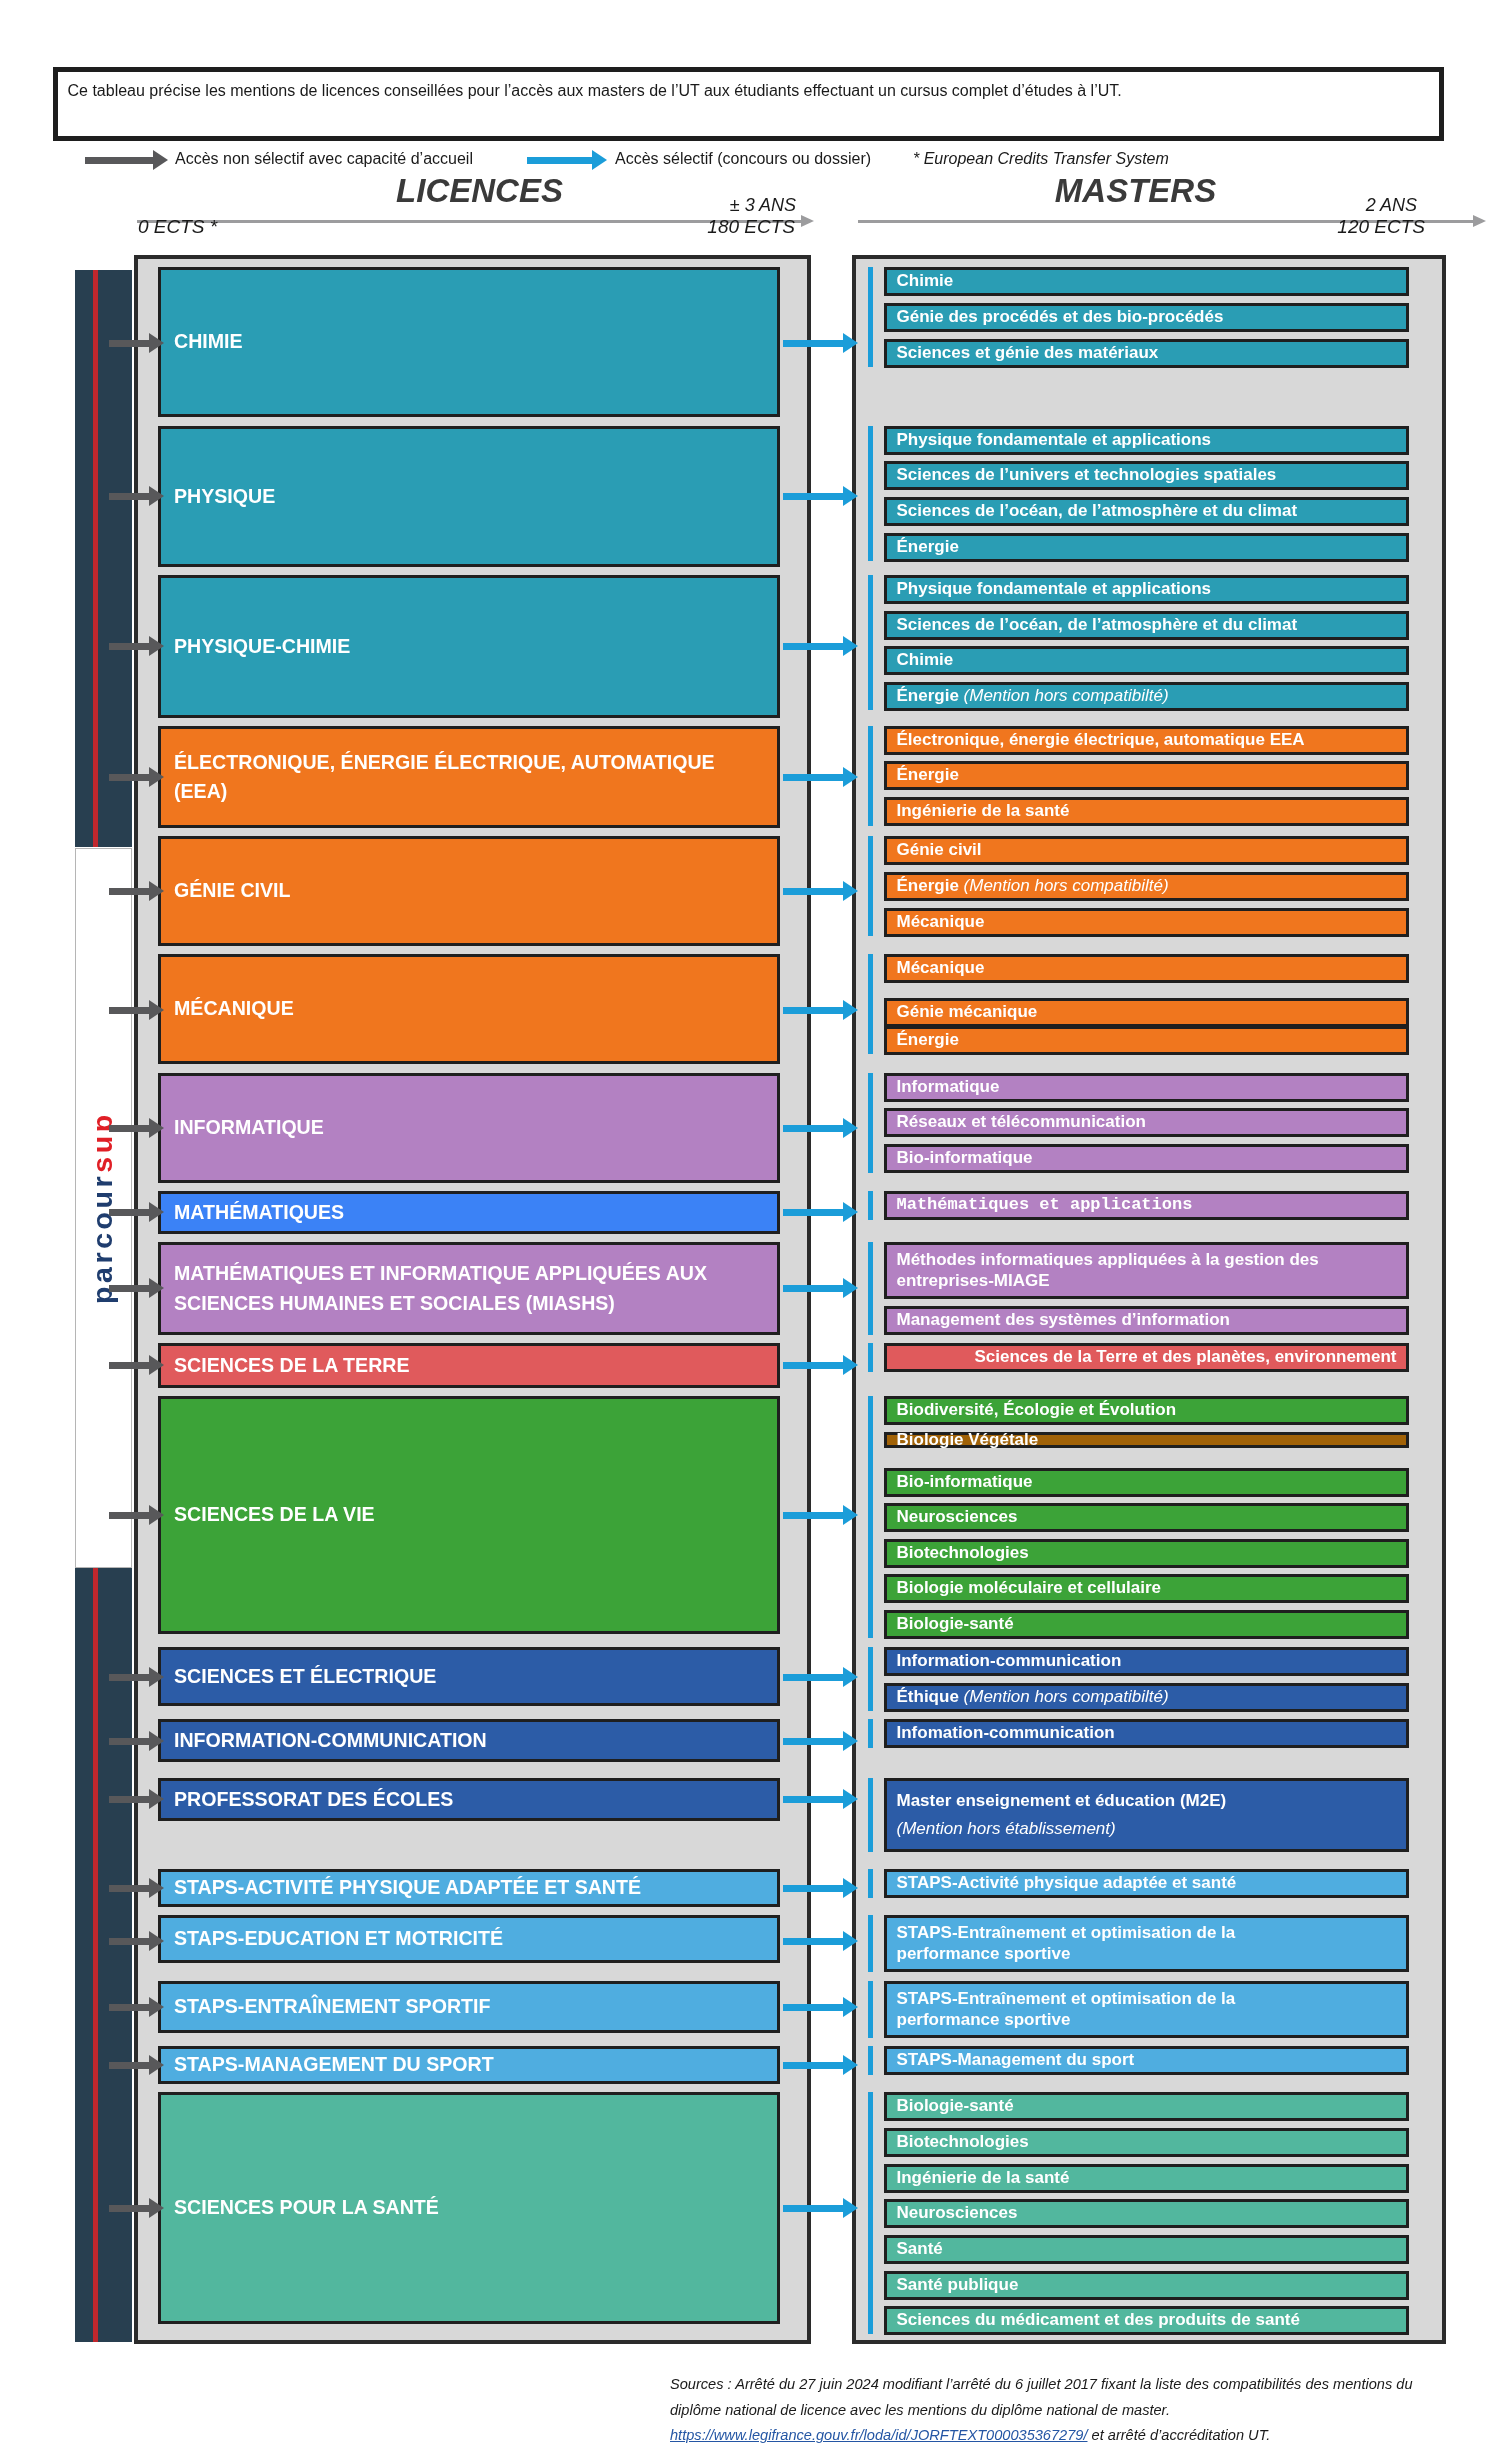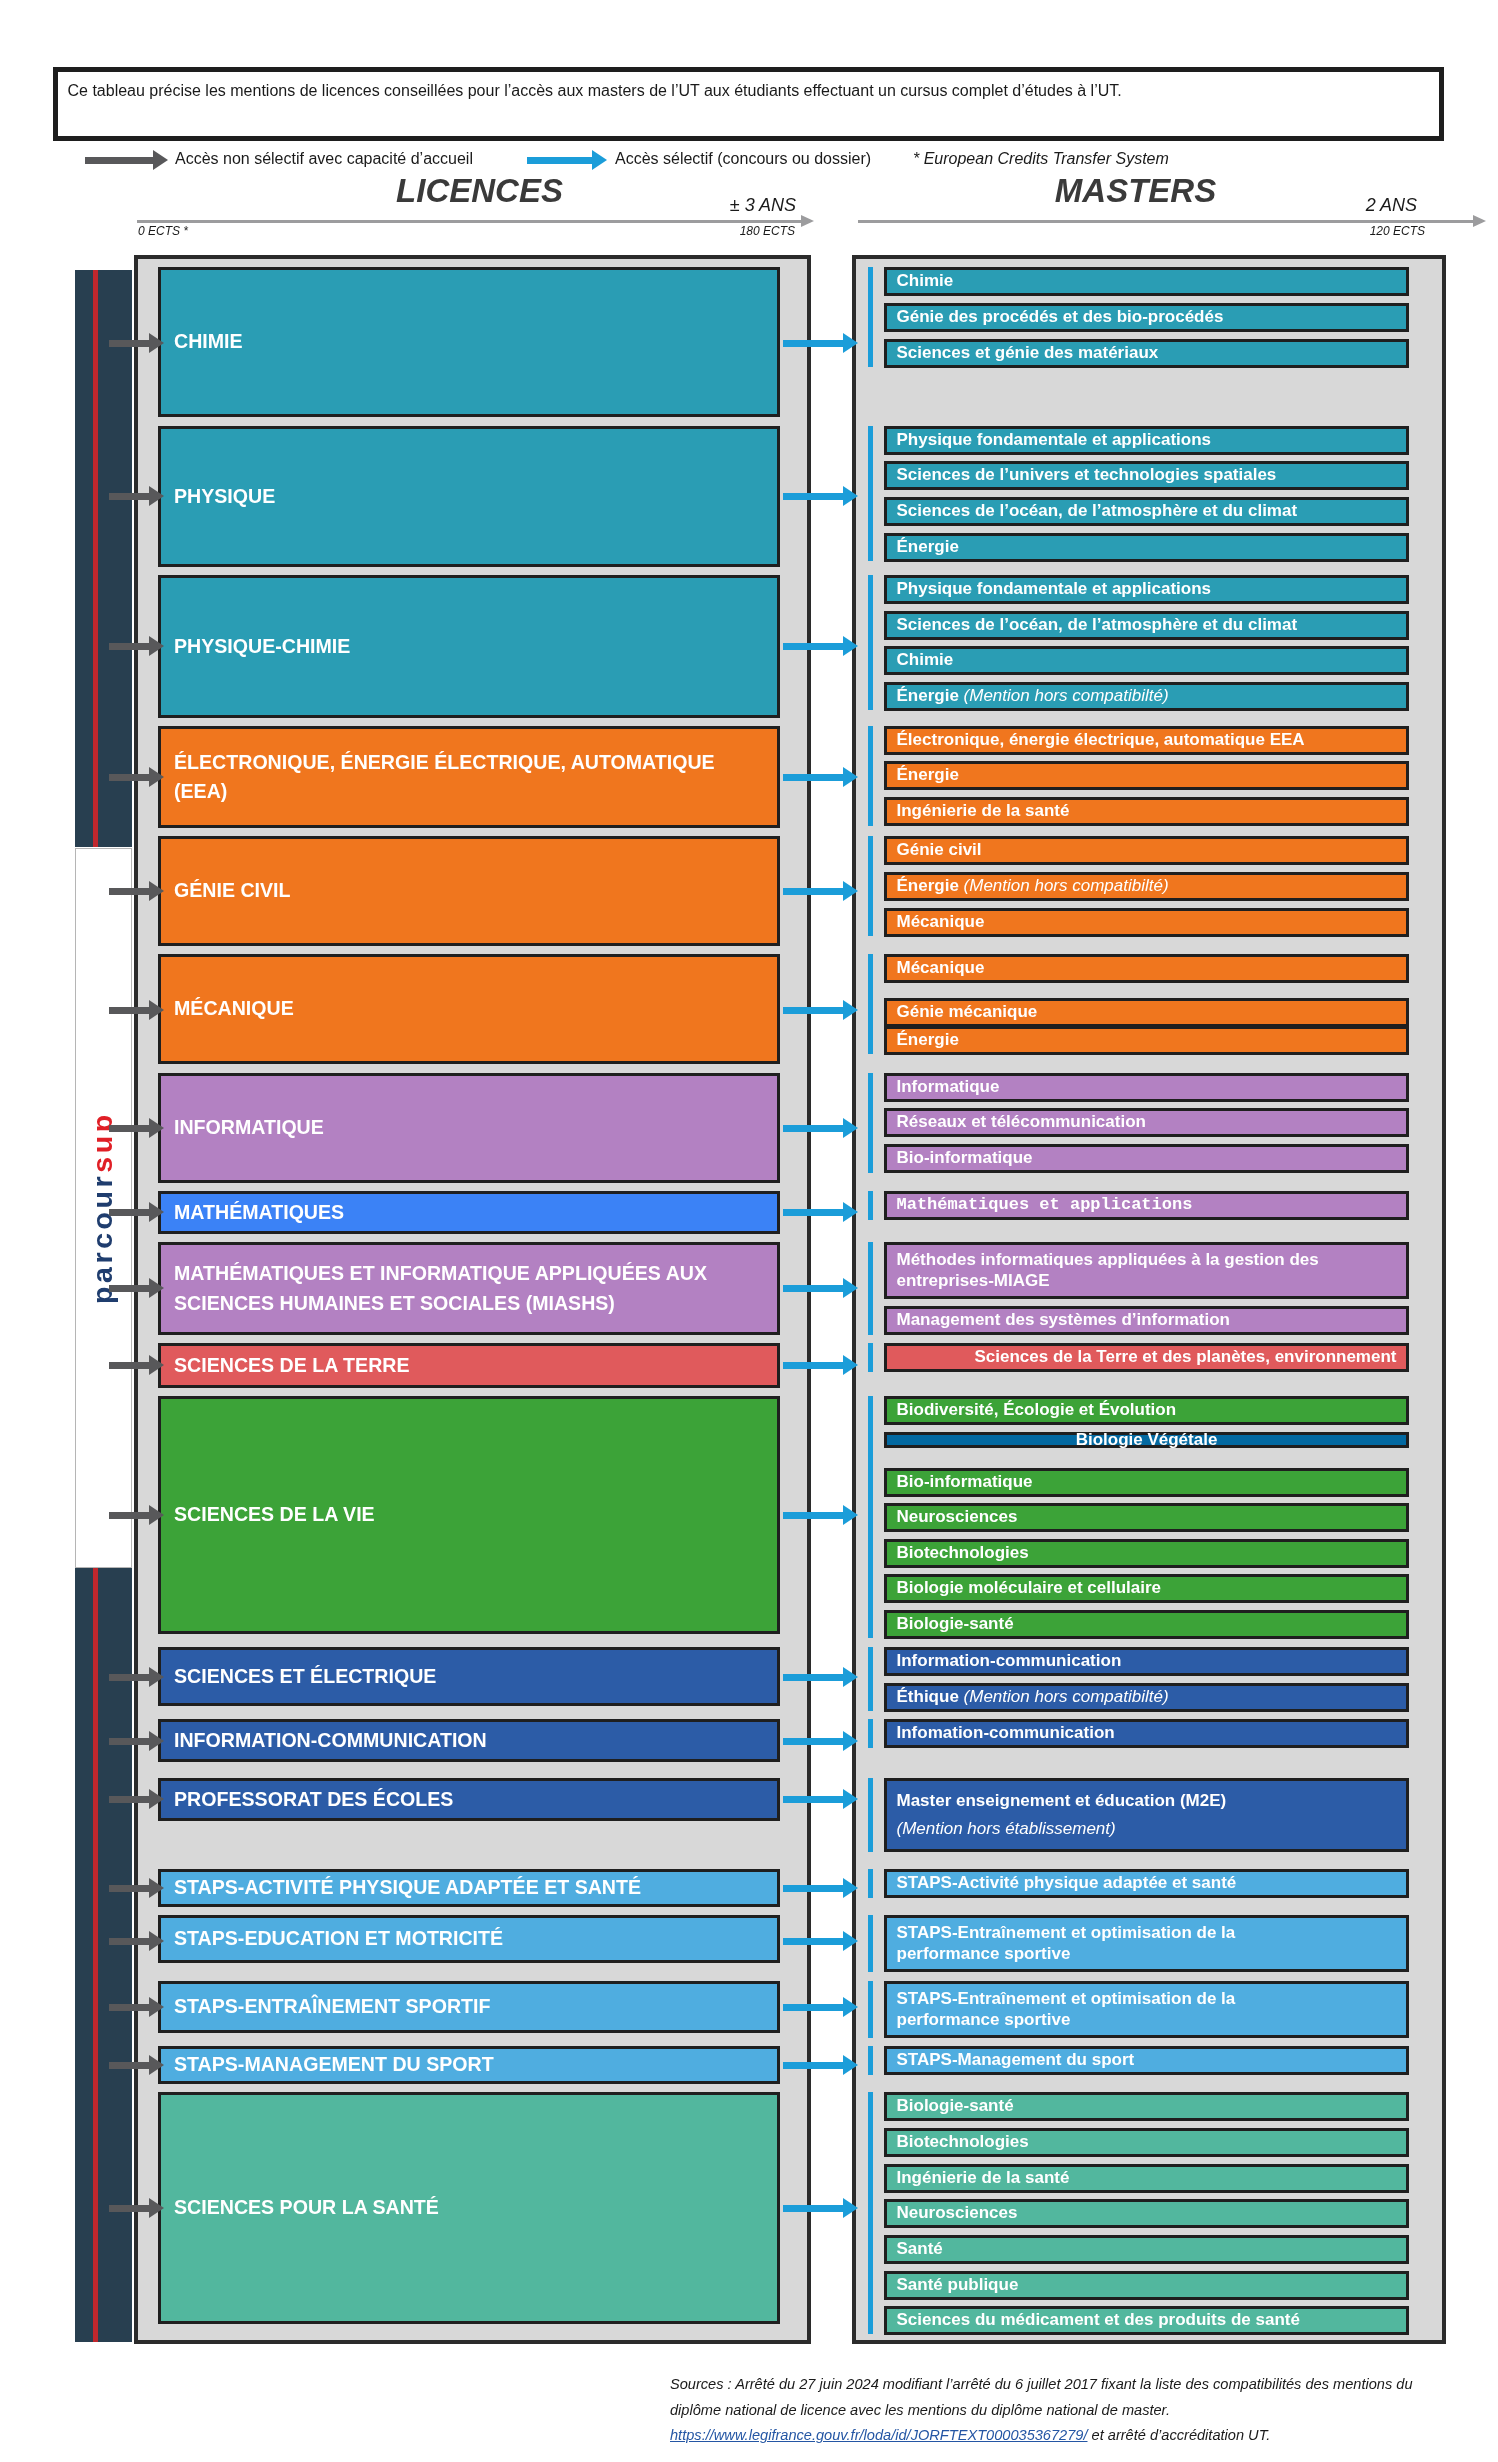--- a/index.html
+++ b/index.html
@@ -28,21 +28,21 @@
   
   .col-title{position:absolute;top:172px;width:297px;text-align:center;
              font-size:33px;font-weight:bold;font-style:italic;color:#3a3a3a;}
   .duration{position:absolute;top:195px;width:143px;text-align:right;
             font-size:18px;font-style:italic;color:#1a1a1a;}
   .tl{position:absolute;top:215px;height:13px;}
   .tl-line{position:absolute;left:0;right:13px;top:4.8px;height:3.6px;background:#9c9c9e;}
   .tl-head{position:absolute;right:0;top:0;width:0;height:0;
            border-top:6.5px solid transparent;border-bottom:6.5px solid transparent;
            border-left:13px solid #9c9c9e;}
-  .ects{position:absolute;top:224px;font-size:12px;font-style:italic;color:#1a1a1a;}
+  .ects{position:absolute;top:216px;font-size:19px;font-style:italic;color:#1a1a1a;}
   .r{text-align:right;}
 
   
   .panel{position:absolute;top:255px;height:2089px;box-sizing:border-box;
          background:#d8d8d8;border:4.8px solid #2b2b2b;}
   #panel-lic{left:134px;width:677px;}
   #panel-mas{left:852px;width:594px;}
 
   
   .bar{position:absolute;left:75px;width:57px;background:#283f50;}
@@ -245,21 +245,21 @@
       <div class="arrow gray" style="left: 109px; top: 1355px; width: 55px;">
         <i class="ar-line"></i>
         <i class="ar-head"></i>
       </div>
       <div class="arrow blue" style="left: 783px; top: 1355px; width: 75px;">
         <i class="ar-line"></i>
         <i class="ar-head"></i>
       </div>
       <div class="lic-box" style="top: 1396px; height: 238px; background: rgb(60, 163, 56);"><span>SCIENCES DE LA VIE</span></div>
       <div class="mas-box" style="top: 1396px; height: 28.5px; background: rgb(60, 163, 56);"><div><span>Biodiversité, Écologie et Évolution</span></div></div>
-      <div class="mas-box" style="top: 1432px; height: 16px; background: #0369a1; align-items: center;"><div><span>Biologie Végétale</span></div></div>
+      <div class="mas-box" style="top: 1432px; height: 16px; background: #a16207;"><div><span>Biologie Végétale</span></div></div>
       <div class="mas-box" style="top: 1468px; height: 28.5px; background: rgb(60, 163, 56);"><div><span>Bio-informatique</span></div></div>
       <div class="mas-box" style="top: 1503px; height: 28.5px; background: rgb(60, 163, 56);"><div><span>Neurosciences</span></div></div>
       <div class="mas-box" style="top: 1539px; height: 28.5px; background: rgb(60, 163, 56);"><div><span>Biotechnologies</span></div></div>
       <div class="mas-box" style="top: 1574px; height: 28.5px; background: rgb(60, 163, 56);"><div><span>Biologie moléculaire et cellulaire</span></div></div>
       <div class="mas-box" style="top: 1610px; height: 28.5px; background: rgb(60, 163, 56);"><div><span>Biologie-santé</span></div></div>
       <div class="bracket" style="top: 1396px; height: 242px;"></div>
       <div class="arrow gray" style="left: 109px; top: 1505px; width: 55px;">
         <i class="ar-line"></i>
         <i class="ar-head"></i>
       </div>

